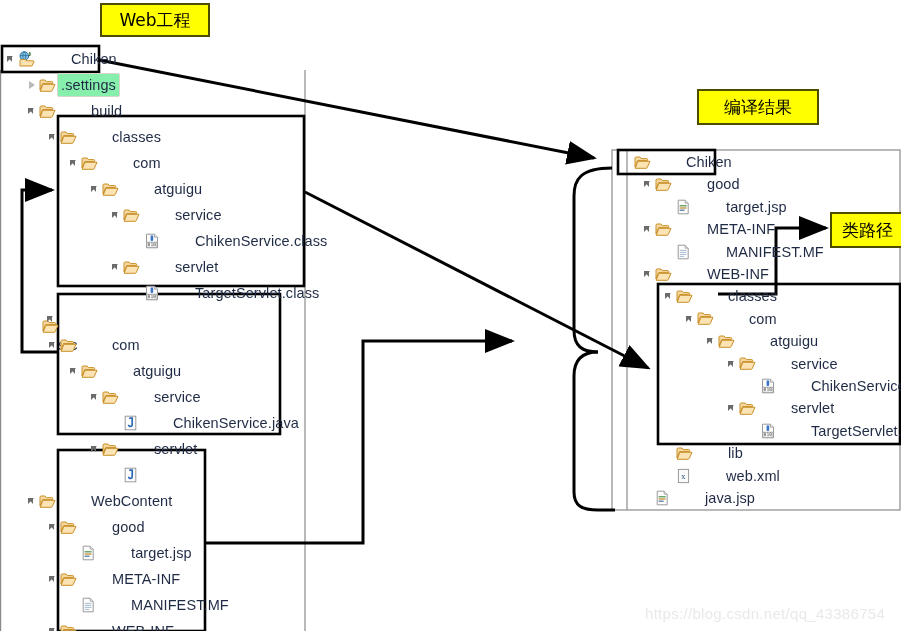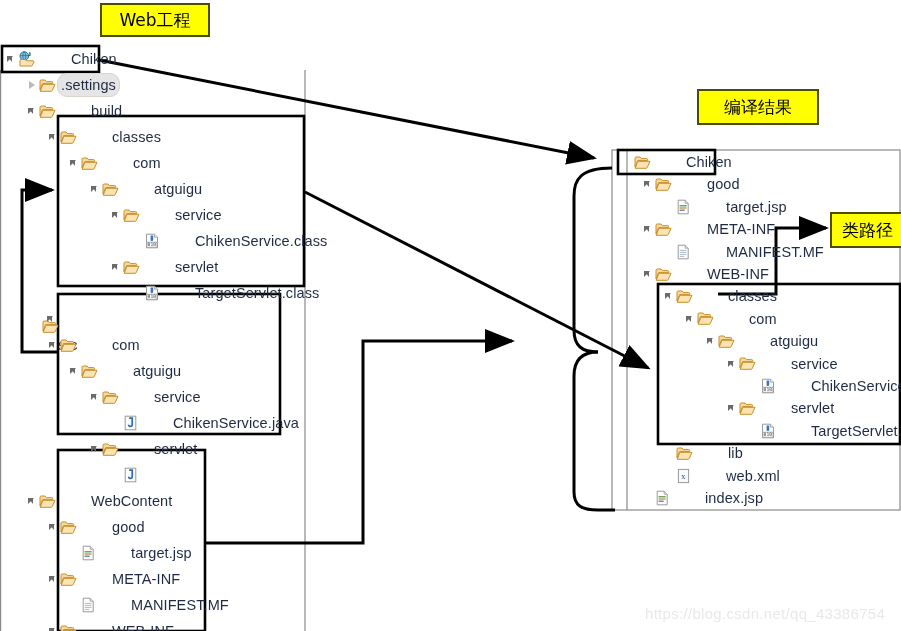--- a/index.html
+++ b/index.html
@@ -21,23 +21,23 @@
     height:22px;
     display:flex;
     align-items:center;
     white-space:nowrap;
     font-size:14.5px;
     color:#1f2a44;
     letter-spacing:.1px;
   }
   .row .lbl{line-height:22px;margin-left:31px;}
   .row.sel .lbl{
-    background:#e5e5e5;
+    background:#86efac;
     border:1px solid #d9d5cc;
-    border-radius:10px;
+    border-radius:2px;
     padding:0 3px;
     margin-left:-3px;
   }
 
   
   .tri{
     width:11px;height:22px;flex:0 0 11px;
     position:relative;margin-right:1px;
   }
   .tri.open::before{
@@ -484,18 +484,18 @@
       </div>
       <div class="row" style="left: 643px; top: 487px;">
         <span class="tri none"></span>
         <span class="ico"><svg width="15" height="16" viewBox="0 0 15 16">
       <path d="M2.2 1.2 h7 l3 3 v10.6 h-10 z" fill="#fdfdfd" stroke="#9a9a9a" stroke-width="1"></path>
       <path d="M9.2 1.2 v3 h3" fill="#e8e8e8" stroke="#9a9a9a" stroke-width=".8"></path>
       <rect x="3.6" y="6.2" width="7" height="1.2" fill="#4b8f4b"></rect>
       <rect x="3.6" y="8.4" width="7" height="1.2" fill="#c08a2e"></rect>
       <rect x="3.6" y="10.6" width="5" height="1.2" fill="#4b6f9f"></rect>
     </svg></span>
-        <span class="lbl">index.jsp</span>
+        <span class="lbl">java.jsp</span>
       </div>
     </div>
 
   <div class="watermark" style="left:645px;top:605px;">https://blog.csdn.net/qq_43386754</div>
 </div>
 
 </body></html>

